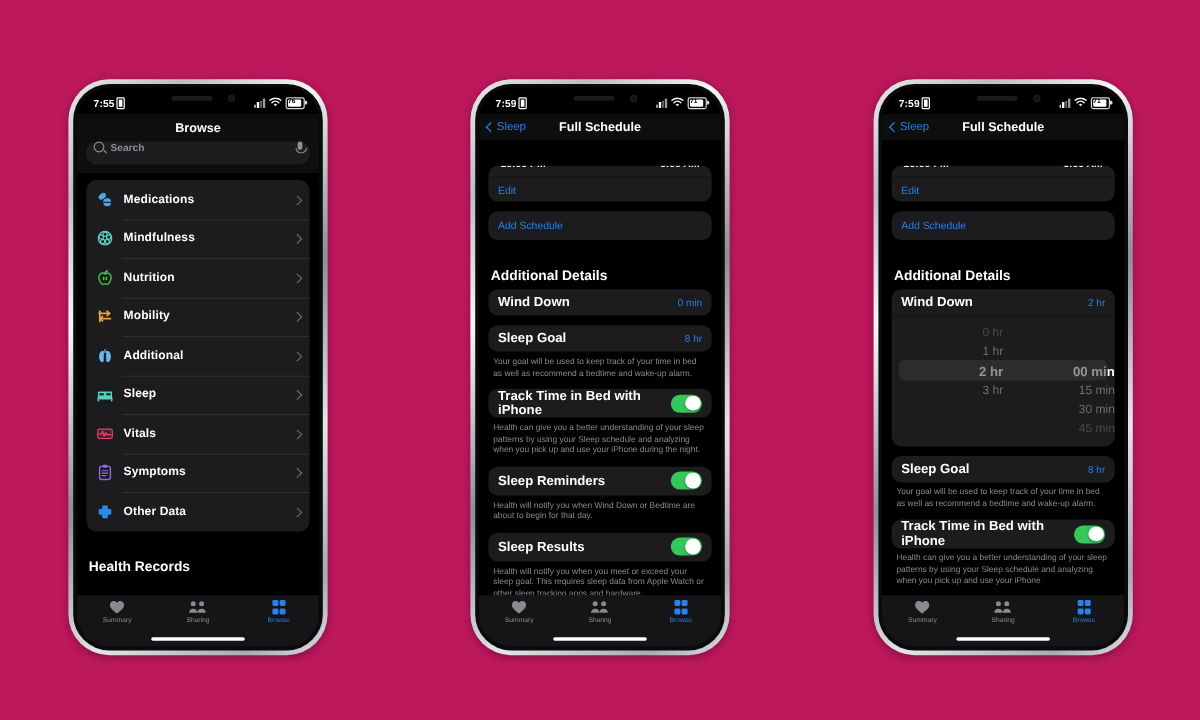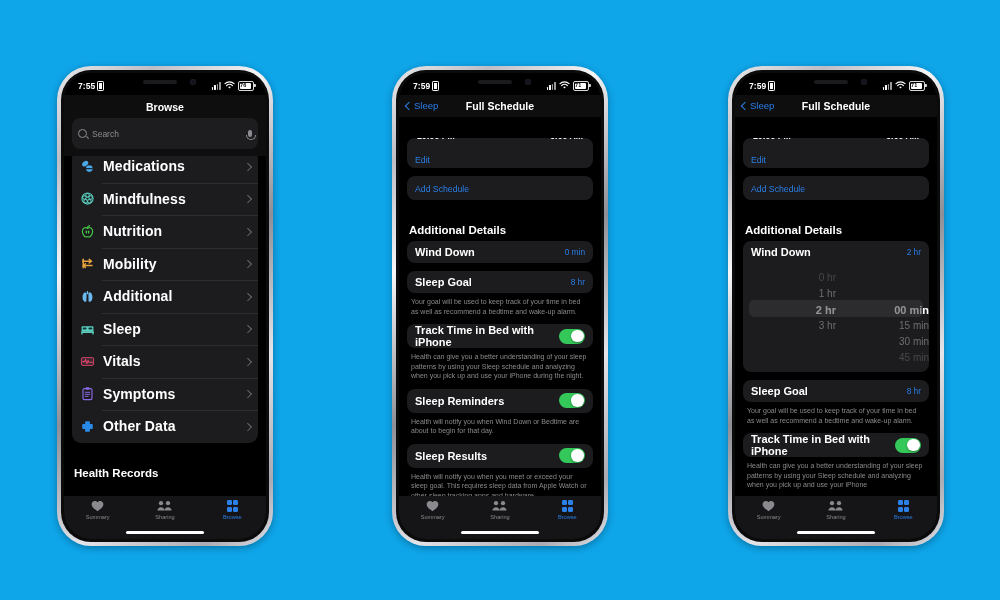--- a/index.html
+++ b/index.html
@@ -1,17 +1,17 @@
 <!DOCTYPE html>
 <html><head>
 <meta charset="utf-8">
 <style>
   html,body{margin:0;padding:0;background:#ffffff;}
   body{width:1000px;height:600px;overflow:hidden;font-family:"Liberation Sans",sans-serif;}
-  .stage{position:relative;width:1000px;height:600px;background:#0ea5e9;}
+  .stage{position:relative;width:1000px;height:600px;background:#be185d;}
 
   
   .phone{position:absolute;width:216px;height:480px;border-radius:34px;
          background:linear-gradient(135deg,#e9e9ec 0%,#bdbdc4 14%,#f6f6f8 30%,#8e8e96 52%,#e4e4e9 72%,#aaaab2 90%,#dedee4 100%);
          padding:4px;box-sizing:border-box;box-shadow:0 2px 7px rgba(0,0,0,.30);}
   .phone-inner{position:relative;width:100%;height:100%;border-radius:30px;background:#0b0b0b;
                padding:3px;box-sizing:border-box;}
   .screen{position:relative;width:100%;height:100%;border-radius:27px;background:#000;overflow:hidden;}
 
   
@@ -45,38 +45,38 @@
   .nav.withback{display:block;}
   .nav .backrow{position:relative;height:22px;}
   .nav .back{position:absolute;left:7px;top:5px;display:flex;align-items:center;gap:2px;
              color:#2a7fe8;font-size:9.5px;font-weight:500;}
   .chev-l{display:inline-block;width:5px;height:5px;border-left:1.6px solid #2a7fe8;border-bottom:1.6px solid #2a7fe8;
           transform:rotate(45deg);}
   .nav .ctitle{position:absolute;left:0;right:0;top:5px;text-align:center;color:#fff;font-size:10.5px;font-weight:bold;}
 
   
   .searchwrap{padding:0 8px 7px;background:#0e0e0f;}
-  .search{display:flex;align-items:center;gap:5px;background:#1d1d1f;border-radius:8px;height:31px;padding:0 6px;}
+  .search{display:flex;align-items:flex-start;gap:5px;background:#1d1d1f;border-radius:8px;height:19px;padding:0 6px;font-weight:bold;}
   .search .mag{width:7px;height:7px;border:1.2px solid #8d8d92;border-radius:50%;position:relative;flex:none;}
   .search .mag::after{content:"";position:absolute;right:-3px;bottom:-1.5px;width:3.2px;height:1.2px;background:#8d8d92;transform:rotate(45deg);}
   .search .ph{color:#8d8d92;font-size:8.5px;flex:1;}
   .mic{width:4px;height:7px;border-radius:2px;background:#8d8d92;position:relative;flex:none;}
   .mic::after{content:"";position:absolute;left:-2px;bottom:-3px;width:8px;height:4px;border:1.2px solid #8d8d92;
               border-top:none;border-radius:0 0 5px 5px;}
 
   
   .body{position:absolute;left:0;right:0;bottom:0;background:#000;overflow:hidden;}
   .body.p1{top:77px;bottom:39px;}
   .body.p23{top:52px;bottom:39px;margin-top:13px;}
 
   
   .card{background:#1c1c1e;border-radius:9px;margin:0 8px;overflow:hidden;}
   .row{display:flex;align-items:center;gap:8px;height:32.5px;padding:0 8px;position:relative;}
   .row+.row::before{content:"";position:absolute;top:0;left:30px;right:0;height:1px;background:#2e2e30;}
-  .row .lbl{flex:1;color:#fff;font-size:14px;font-weight:bold;letter-spacing:.1px;}
+  .row .lbl{flex:1;color:#fff;font-size:10px;font-weight:bold;letter-spacing:.1px;}
   .chev{width:4.5px;height:4.5px;border-right:1.4px solid #6a6a6e;border-top:1.4px solid #6a6a6e;transform:rotate(45deg);flex:none;}
   .ico{width:15px;height:15px;flex:none;display:flex;align-items:center;justify-content:center;}
   .ico svg{display:block;}
 
   .section-h{color:#fff;font-size:11.5px;font-weight:bold;padding:24px 10px 5px;}
 
   
   .srow{display:flex;align-items:center;background:#1c1c1e;border-radius:8px;margin:0 8px;
         height:22px;padding:0 8px;}
   .srow .lbl{flex:1;color:#fff;font-size:11px;font-weight:bold;}

